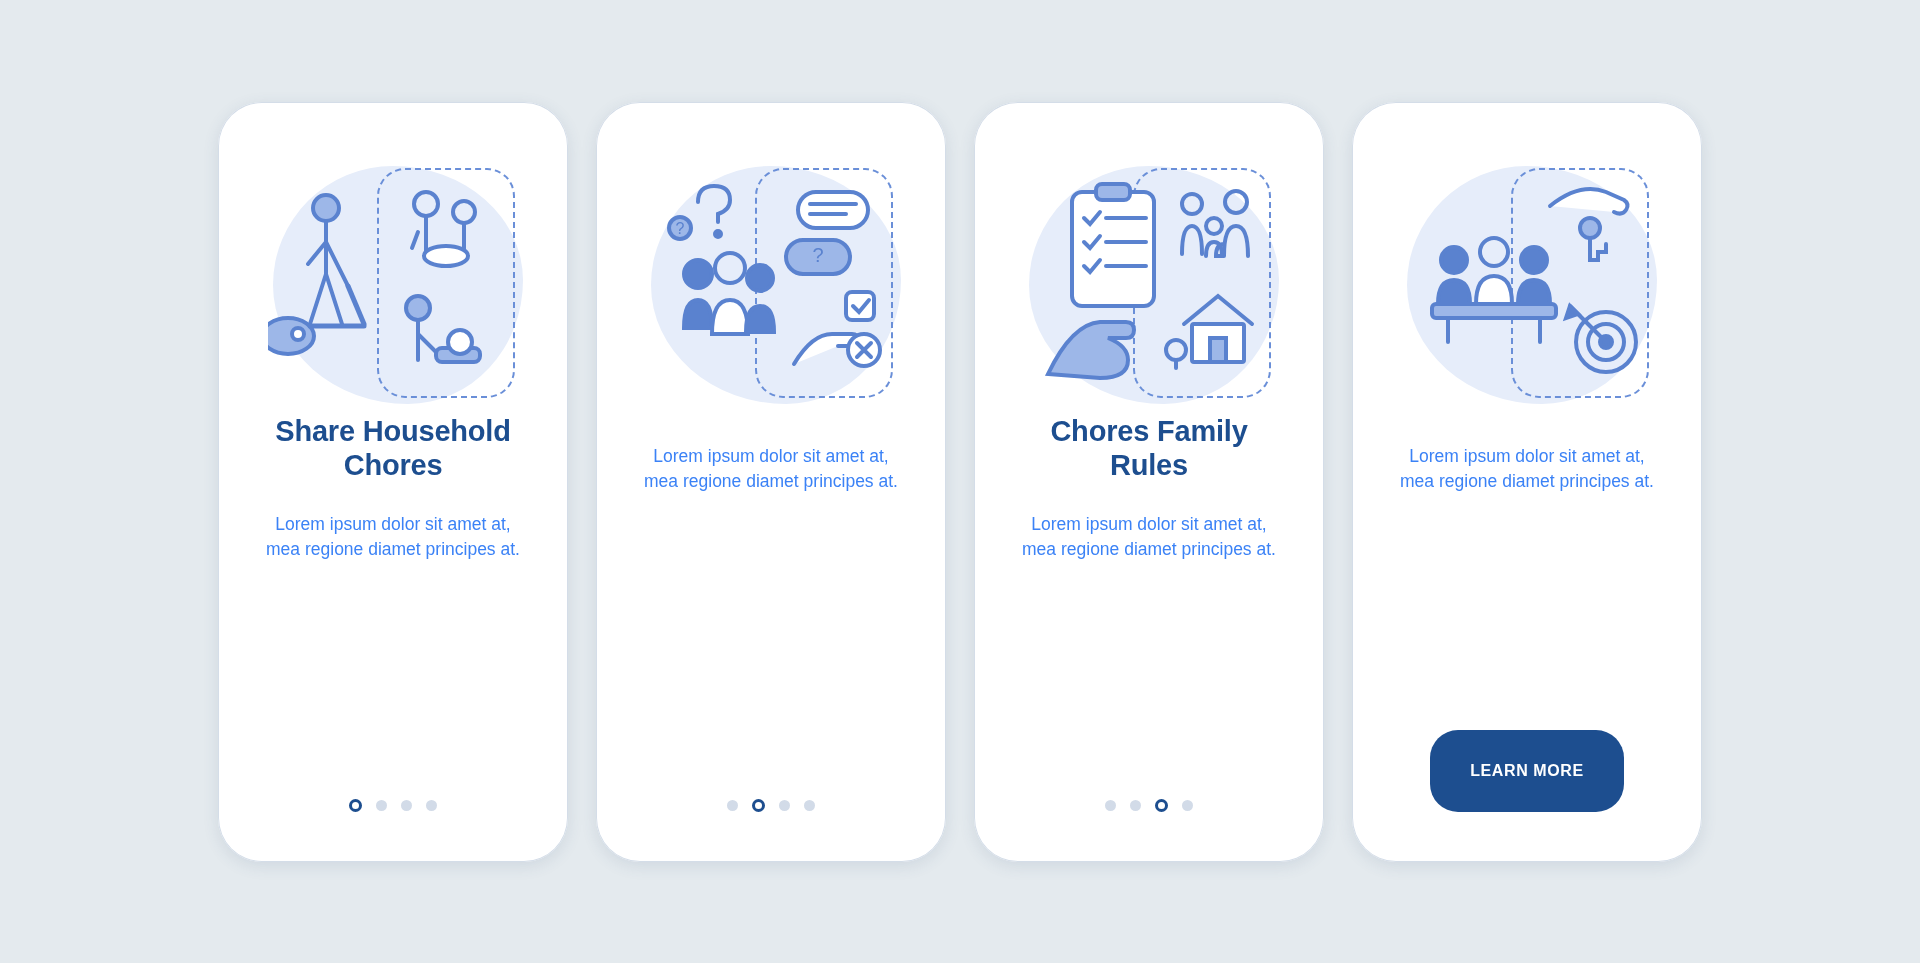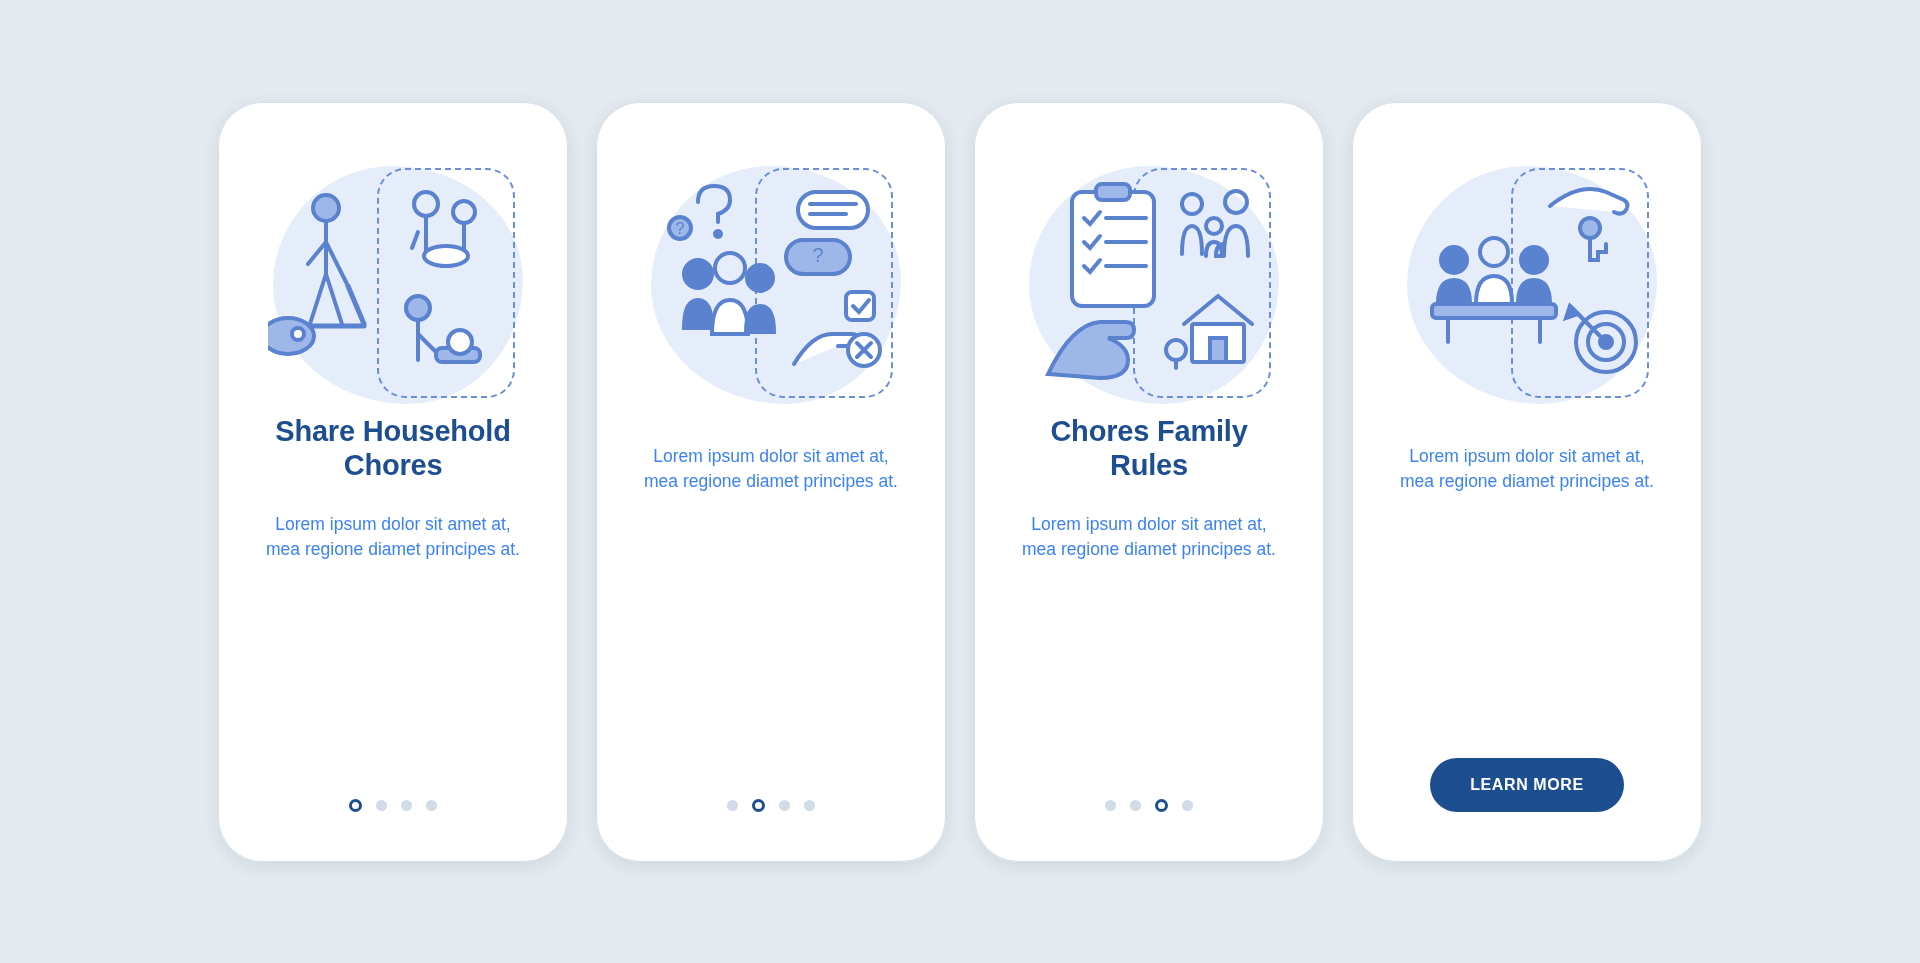--- a/index.html
+++ b/index.html
@@ -77,21 +77,21 @@
   .dot.active {
     background: #fff;
     border: 3px solid #1d4e8f;
     width: 13px; height: 13px;
   }
   .cta {
     background: #1d4e8f;
     color: #fff;
     border: none;
     border-radius: 28px;
-    padding: 18px 40px;
+    padding: 32px 40px;
     font-size: 16px;
     font-weight: 700;
     letter-spacing: 0.6px;
     cursor: pointer;
     margin-bottom: 6px;
   }
 </style>
 </head>
 <body>
 

